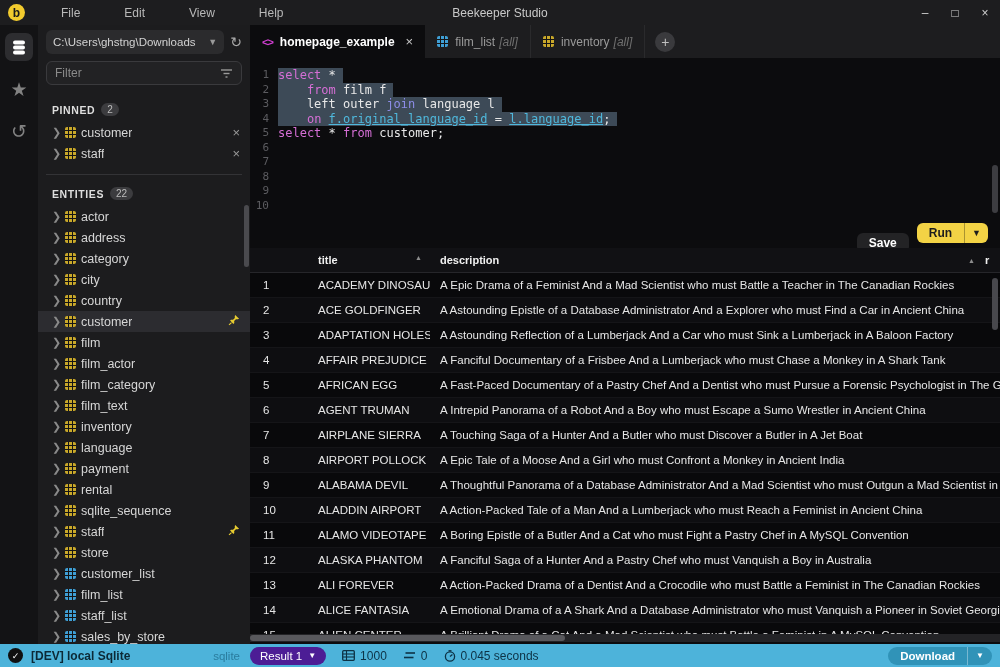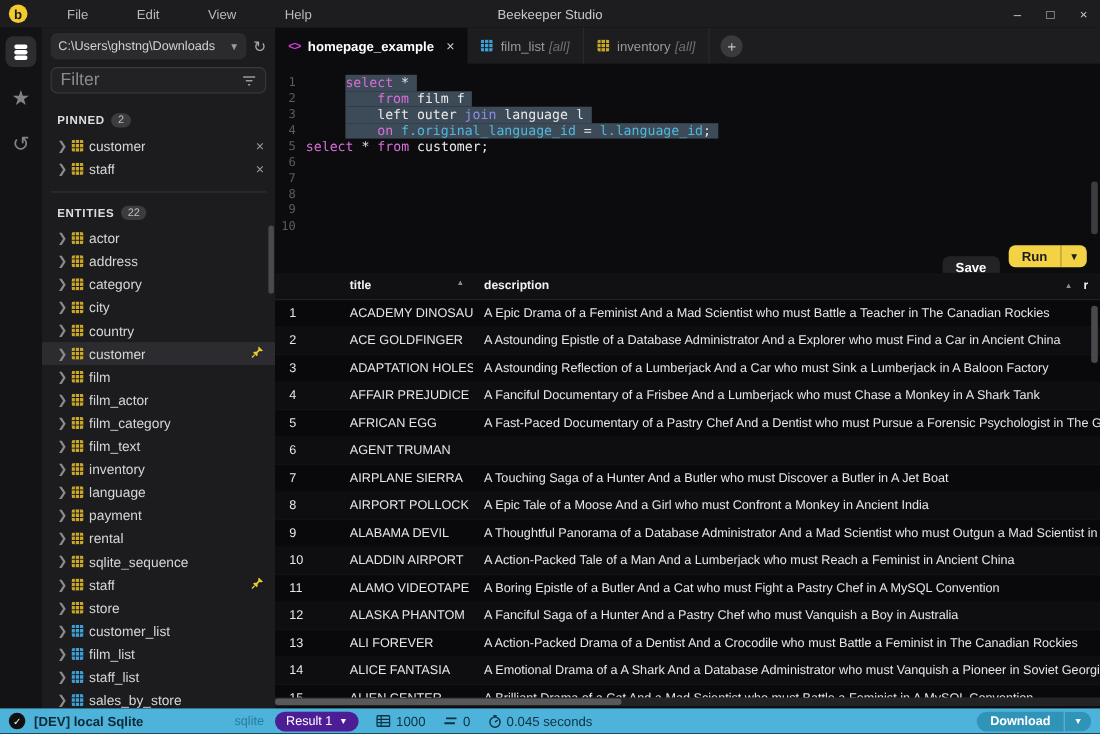--- a/index.html
+++ b/index.html
@@ -37,21 +37,21 @@
   .conn-row { display:flex; align-items:center; padding:5px 8px 4px 8px; gap:6px; }
   .conn-select { flex:1; height:24px; background:#2b2b2d; border-radius:6px;
     display:flex; align-items:center; padding:0 7px; color:#d2d2d2;
     font-size:11.5px; overflow:hidden; white-space:nowrap; }
   .conn-select .path { overflow:hidden; text-overflow:clip; flex:1; }
   .caret { color:#9a9a9a; font-size:9px; margin-left:4px; }
   .refresh { color:#a9a9a9; font-size:14px; }
   .filter-row { margin:3px 8px 6px 8px; height:24px; border:1px solid #3a3a3d;
     background:#222224; border-radius:6px; display:flex; align-items:center;
     padding:0 8px; }
-  .filter-row .ph { color:#8b8b8b; font-size:16px; flex:1; }
+  .filter-row .ph { color:#8b8b8b; font-size:12px; flex:1; }
   .section-hdr { display:flex; align-items:center; gap:6px; padding:12px 12px 6px 14px; }
   .section-hdr .t { font-size:10.5px; font-weight:bold; letter-spacing:.6px; color:#dedede; }
   .badge { background:#3c3c3f; color:#bdbdbd; border-radius:8px; font-size:10px;
     padding:1px 6px; }
   .side-item { height:21px; display:flex; align-items:center; padding:0 10px 0 14px;
     gap:5px; color:#d6d6d6; font-size:12.5px; cursor:default; white-space:nowrap; }
   .side-item.selected { background:#2c2c30; }
   .side-item .chev { color:#8a8a8a; font-size:11px; width:8px; }
   .side-item .lbl { overflow:hidden; text-overflow:ellipsis; }
   .side-item .close { margin-left:auto; color:#9a9a9a; font-size:13px; }
@@ -81,24 +81,24 @@
     color:#c0c0c0; font-size:14px; display:flex; align-items:center;
     justify-content:center; align-self:center; margin-left:10px; }
   
   .editor { position:absolute; top:33px; left:0; right:0; height:160px;
     background:#0c0c0e; padding-top:10px; font-family:"DejaVu Sans Mono", monospace;
     font-size:12px; overflow:hidden; }
   .code-line { display:flex; height:14.5px; line-height:14.5px; }
   .code-line .gutter { width:28px; text-align:right; padding-right:9px;
     color:#5c5c60; font-size:11px; flex:0 0 28px; }
   .code-content { white-space:pre; }
-  .code-content.sel { background:#3d4a57; padding-right:7px;margin-left:36px; }
+  .code-content.sel { background:#3d4a57; padding-right:7px; }
   .tok-kw { color:#d66fd6; }
   .tok-kw2 { color:#8d8de8; }
-  .tok-field { color:#4fb8dc; }
+  .tok-field { color:#4fb8dc;text-decoration:underline; }
   .tok-pl { color:#e8e8e8; }
   .editor-scroll { position:absolute; right:2px; top:140px; width:6px; height:48px;
     background:#3d3d41; border-radius:3px; }
   
   .run-toolbar { position:absolute; top:193px; left:0; right:0; height:30px;
     display:flex; justify-content:flex-end; align-items:center; gap:8px;
     padding-right:12px; background:#0c0c0e; }
   .btn-save { background:#232325; color:#fff; font-size:12px; font-weight:bold;
     border-radius:6px; padding:3px 12px;margin-top:20px; }
   .btn-run { background:#f3d345; color:#1d1d1d; font-size:12px; font-weight:bold;
@@ -462,20 +462,21 @@
           <div class="c3">A Fanciful Documentary of a Frisbee And a Lumberjack who must Chase a Monkey in A Shark Tank</div>
         </div>
         <div class="trow">
           <div class="c1">5</div>
           <div class="c2">AFRICAN EGG</div>
           <div class="c3">A Fast-Paced Documentary of a Pastry Chef And a Dentist who must Pursue a Forensic Psychologist in The Gulf of Mexico</div>
         </div>
         <div class="trow">
           <div class="c1">6</div>
           <div class="c2">AGENT TRUMAN</div>
+          <div class="c3">A Intrepid Panorama of a Robot And a Boy who must Escape a Sumo Wrestler in Ancient China</div>
         </div>
         <div class="trow">
           <div class="c1">7</div>
           <div class="c2">AIRPLANE SIERRA</div>
           <div class="c3">A Touching Saga of a Hunter And a Butler who must Discover a Butler in A Jet Boat</div>
         </div>
         <div class="trow">
           <div class="c1">8</div>
           <div class="c2">AIRPORT POLLOCK</div>
           <div class="c3">A Epic Tale of a Moose And a Girl who must Confront a Monkey in Ancient India</div>

